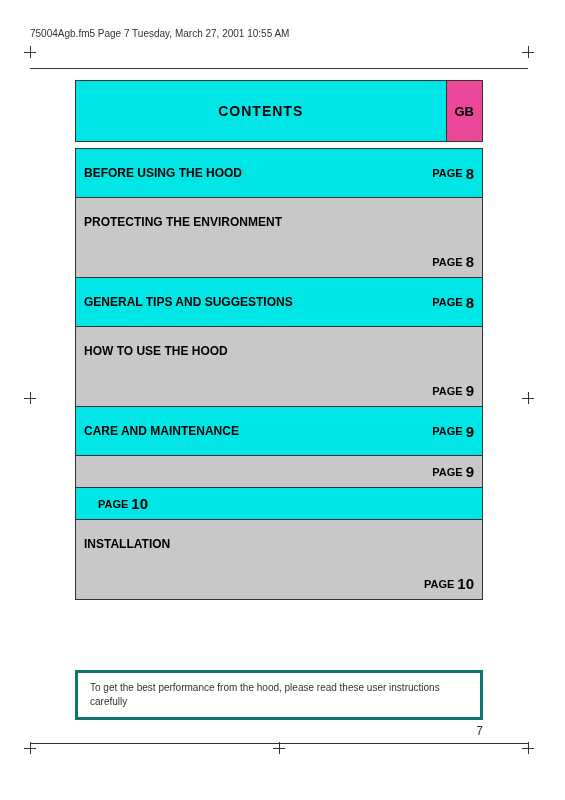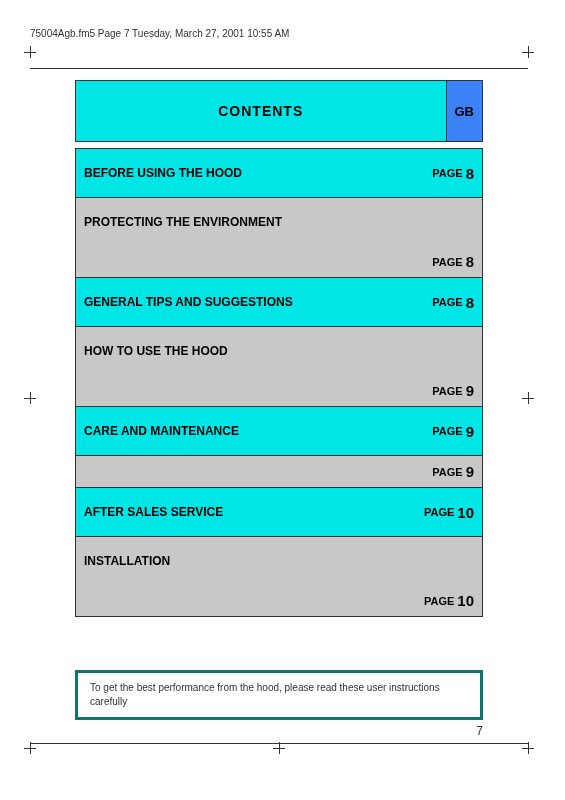--- a/index.html
+++ b/index.html
@@ -96,21 +96,21 @@
       border: 1.5px solid #333;
       padding: 22px 10px;
       font-size: 14px;
       font-weight: bold;
       text-align: center;
       color: #000;
       letter-spacing: 1px;
     }
 
     .contents-gb {
-      background: #3b82f6;
+      background: #ec4899;
       border: 1.5px solid #333;
       border-left: none;
       padding: 6px 8px;
       font-size: 13px;
       font-weight: bold;
       color: #000;
       display: flex;
       align-items: center;
       justify-content: center;
       min-width: 36px;
@@ -272,21 +272,20 @@
             <span class="toc-page-num">9</span>
           </div>
         </div>
         <div class="toc-row gray">
           <div class="toc-page">
             <span>PAGE </span>
             <span class="toc-page-num">9</span>
           </div>
         </div>
         <div class="toc-row cyan">
-          <div class="toc-label">AFTER SALES SERVICE</div>
           <div class="toc-page">
             <span>PAGE </span>
             <span class="toc-page-num">10</span>
           </div>
         </div>
         <div class="toc-row gray">
           <div class="toc-label">INSTALLATION</div>
           <div class="toc-page">
             <span>PAGE </span>
             <span class="toc-page-num">10</span>

